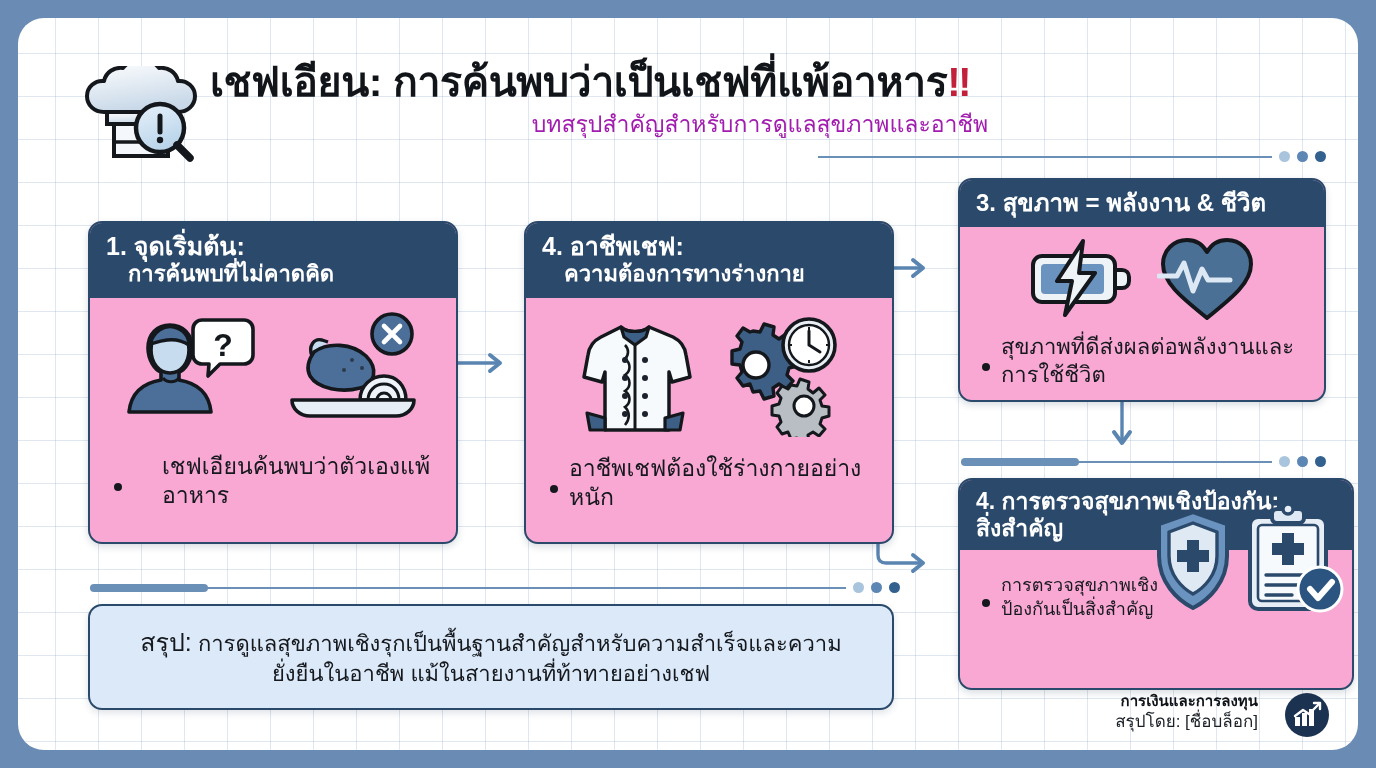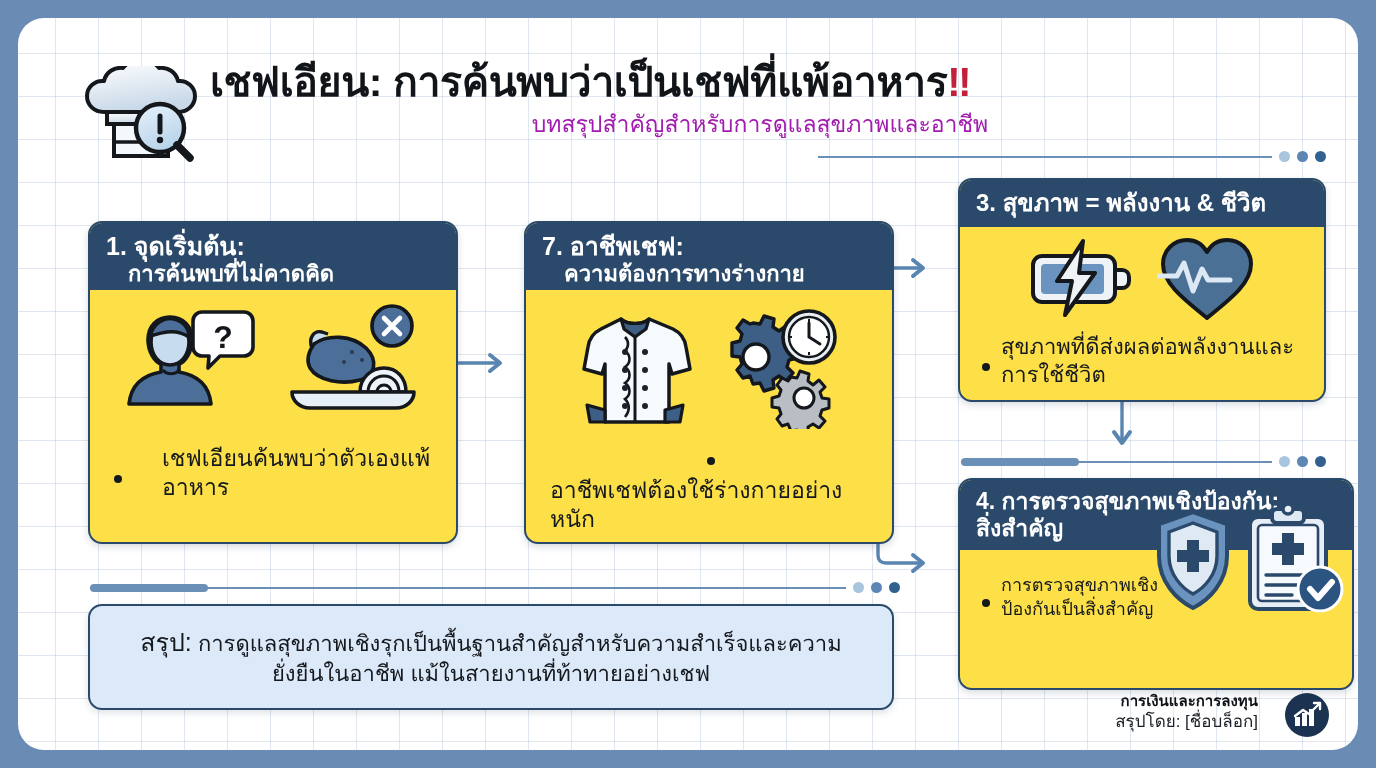--- a/index.html
+++ b/index.html
@@ -62,28 +62,28 @@
   .divider .dots i:nth-child(1) { background: #a9c4dd; }
   .divider .dots i:nth-child(2) { background: #5c86b3; }
   .divider .dots i:nth-child(3) { background: #33618f; }
 
   #divider-top    { left: 800px; top: 132px; width: 508px; }
   #divider-mid    { left: 943px; top: 437px; width: 365px; }
   #divider-bottom { left: 72px;  top: 563px; width: 810px; }
 
   
   .card {
-    position: absolute; background: #fde047;
+    position: absolute; background: #f9a8d4;
     border: 2.5px solid #2b4a6b; border-radius: 14px;
     box-shadow: 0 3px 7px rgba(30,50,80,0.17);
     overflow: hidden;
   }
   .card-head {
     background: #2b4a6b; color: #ffffff;
-    padding: 9px 14px 3px 16px;
+    padding: 9px 14px 11px 16px;
     font-weight: bold; line-height: 1.16;
   }
   .card-head .ln1 { display: block; font-size: 25px; }
   .card-head .ln2 { display: block; font-size: 22px; padding-left: 22px; }
   .card-head.single .ln1 { font-size: 24px; }
   .card-body { position: relative; padding: 0; }
   .card-art { display: flex; align-items: center; justify-content: center; gap: 14px; }
   .card-bullet {
     display: flex; gap: 11px; align-items: center;
     font-size: 23px; color: #15181d; line-height: 1.3;
@@ -93,21 +93,21 @@
     background: #15181d; margin-top: 11px;
   }
 
   
   #card1 { left: 70px;  top: 203px; width: 370px; height: 323px; }
   #card1 .card-art { height: 126px; margin-top: 12px; }
   #card1 .card-bullet { margin: 16px 20px 0 24px; gap: 40px; }
 
   #card2 { left: 506px; top: 203px; width: 370px; height: 323px; }
   #card2 .card-art { height: 126px; margin-top: 14px; }
-  #card2 .card-bullet { margin: 16px 20px 0 24px; flex-direction: column; }
+  #card2 .card-bullet { margin: 16px 20px 0 24px; }
 
   #card3 { left: 940px; top: 160px; width: 368px; height: 224px; }
   #card3 .card-head { padding: 9px 12px 10px 16px; }
   #card3 .card-art { height: 88px; margin-top: 8px; gap: 22px; }
   #card3 .card-bullet { margin: 10px 14px 0 22px; font-size: 22px; }
 
   #card4 { left: 940px; top: 460px; width: 396px; height: 212px; }
   #card4 .card-head { padding: 8px 12px 9px 16px; }
   #card4 .card-head .ln1 { font-size: 23px; }
   #card4 .card-head .ln2 { font-size: 23px; padding-left: 0; }
@@ -252,21 +252,21 @@
         </div>
         <div class="card-bullet">
           <span class="dot"></span>
           <span>เชฟเอียนค้นพบว่าตัวเองแพ้อาหาร</span>
         </div>
       </div>
     </div>
 
     <div class="card" id="card2">
       <div class="card-head">
-        <span class="ln1">7. อาชีพเชฟ:</span>
+        <span class="ln1">4. อาชีพเชฟ:</span>
         <span class="ln2">ความต้องการทางร่างกาย</span>
       </div>
       <div class="card-body">
         <div class="card-art">
           <svg width="126" height="124" viewBox="0 0 126 124">
             <path d="M46 14c6 6 22 6 28 0l24 10c8 4 12 10 13 18l4 22-18 5-3-10v58H30V59l-3 10-18-5 4-22c1-8 5-14 13-18z" fill="#f7fafd" stroke="#14181d" stroke-width="3.5" stroke-linejoin="round"></path>
             <path d="M46 14c6 6 22 6 28 0l-3 10-11 8-11-8z" fill="#3d5f85" stroke="#14181d" stroke-width="3.2" stroke-linejoin="round"></path>
             <path d="M60 32v85" stroke="#14181d" stroke-width="3"></path>
             <path d="M50 32c4 4 4 10 0 14 6 4 6 12 0 16 6 4 6 12 0 16 6 4 6 12 0 16 5 5 5 12 0 18" fill="none" stroke="#14181d" stroke-width="2.6"></path>
             <g fill="#1b222b">

